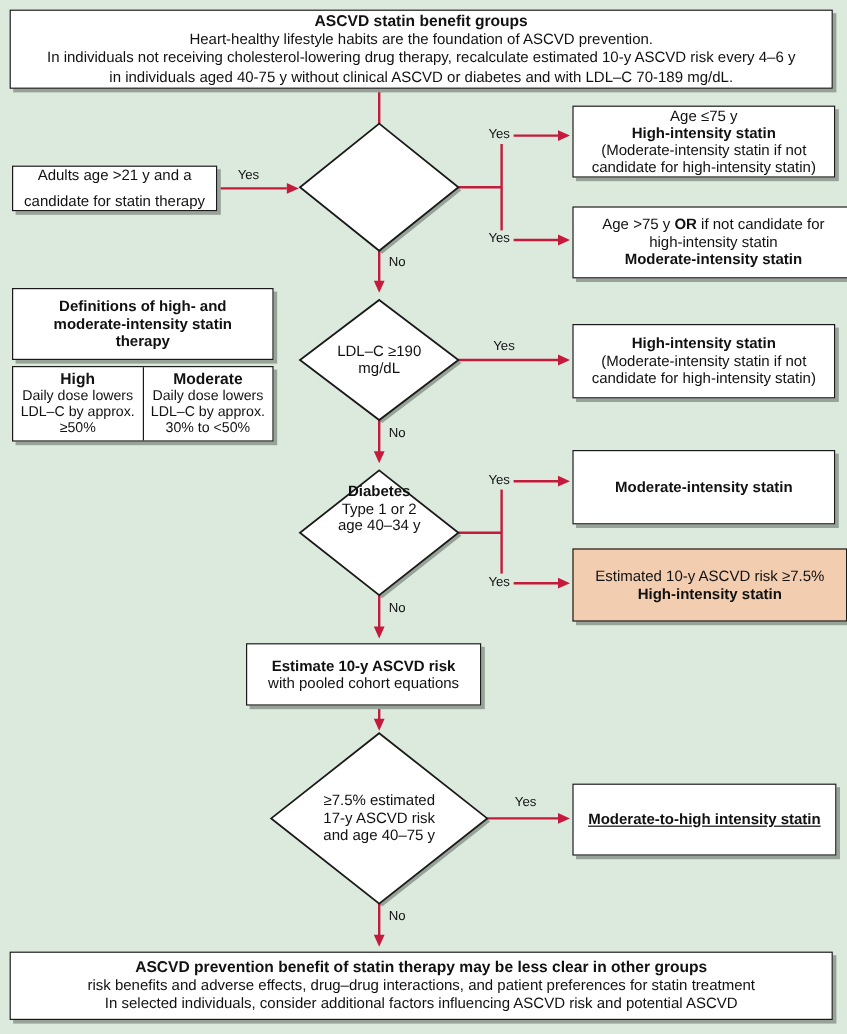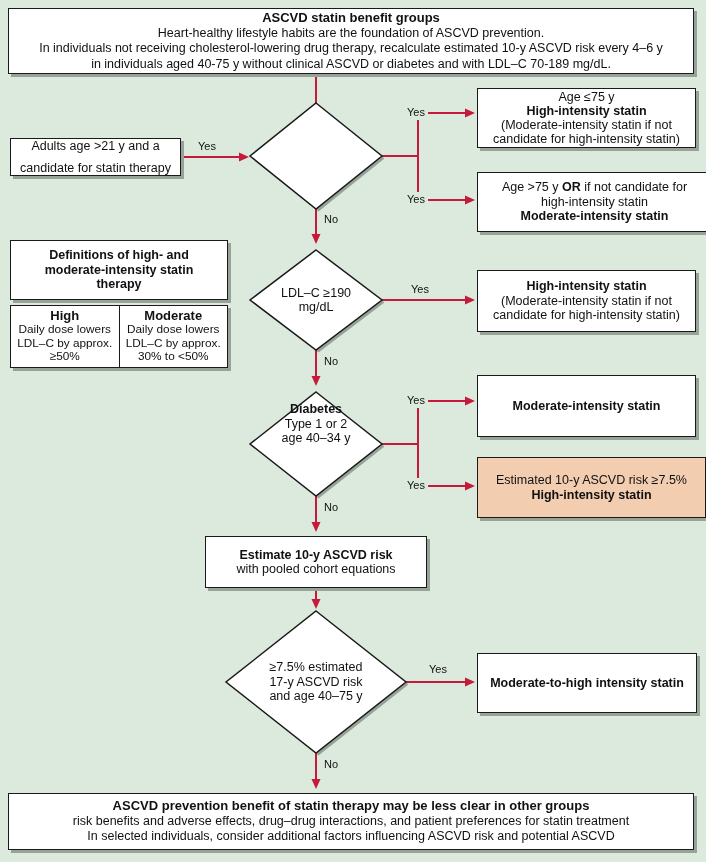--- a/index.html
+++ b/index.html
@@ -34,21 +34,21 @@
     position: absolute;
     display: flex;
     flex-direction: column;
     justify-content: center;
     align-items: center;
     text-align: center;
     font-size: 12.5px;
     line-height: 14.5px;
     pointer-events: none;
   }
-  .dtext .inner { text-align: left; }
+  .dtext .inner { text-align: right; }
   .lbl {
     position: absolute;
     font-size: 11px;
     line-height: 15px;
     white-space: nowrap;
   }
   .lbl.cc { transform: translateX(-50%); }
   .lbl.mask { background: #dceade; padding: 0 3px; }
   .tbl {
     position: absolute;
@@ -200,21 +200,21 @@
 
   <div class="box" style="left:477px; top:375px; width:219px; height:62px;">
     <div class="b">Moderate-intensity statin</div>
   </div>
 
   <div class="box salmon" style="left:477px; top:457px; width:229px; height:61px;">
     <div>Estimated 10-y ASCVD risk ≥7.5%</div>
     <div class="b">High-intensity statin</div>
   </div>
 
-  <div class="box" style="left:477px; top:653px; width:220px; height:60px;">
+  <div class="box" style="left:477px; top:653px; width:220px; height:60px;text-decoration:underline;">
     <div class="b">Moderate-to-high intensity statin</div>
   </div>
 
   <div class="box" style="left:10px; top:240px; width:218px; height:60px;">
     <div class="b">Definitions of high- and</div>
     <div class="b">moderate-intensity statin</div>
     <div class="b">therapy</div>
   </div>
 
   <div class="tbl" style="left:10px; top:305px; width:218px; height:63px;">
@@ -225,21 +225,21 @@
       <div>≥50%</div>
     </div>
     <div class="col">
       <div class="b t13">Moderate</div>
       <div>Daily dose lowers</div>
       <div>LDL–C by approx.</div>
       <div>30% to &lt;50%</div>
     </div>
   </div>
 
-  <div class="box" style="left:205px; top:536px; width:222px; height:52px;">
+  <div class="box" style="left:205px; top:536px; width:196px; height:52px;">
     <div class="b">Estimate 10-y ASCVD risk</div>
     <div>with pooled cohort equations</div>
   </div>
 
   <div class="box" style="left:8px; top:793px; width:686px; height:57px;">
     <div class="b t13 hline">ASCVD prevention benefit of statin therapy may be less clear in other groups</div>
     <div class="hline">risk benefits and adverse effects, drug–drug interactions, and patient preferences for statin treatment</div>
     <div class="hline">In selected individuals, consider additional factors influencing ASCVD risk and potential ASCVD</div>
   </div>
 

